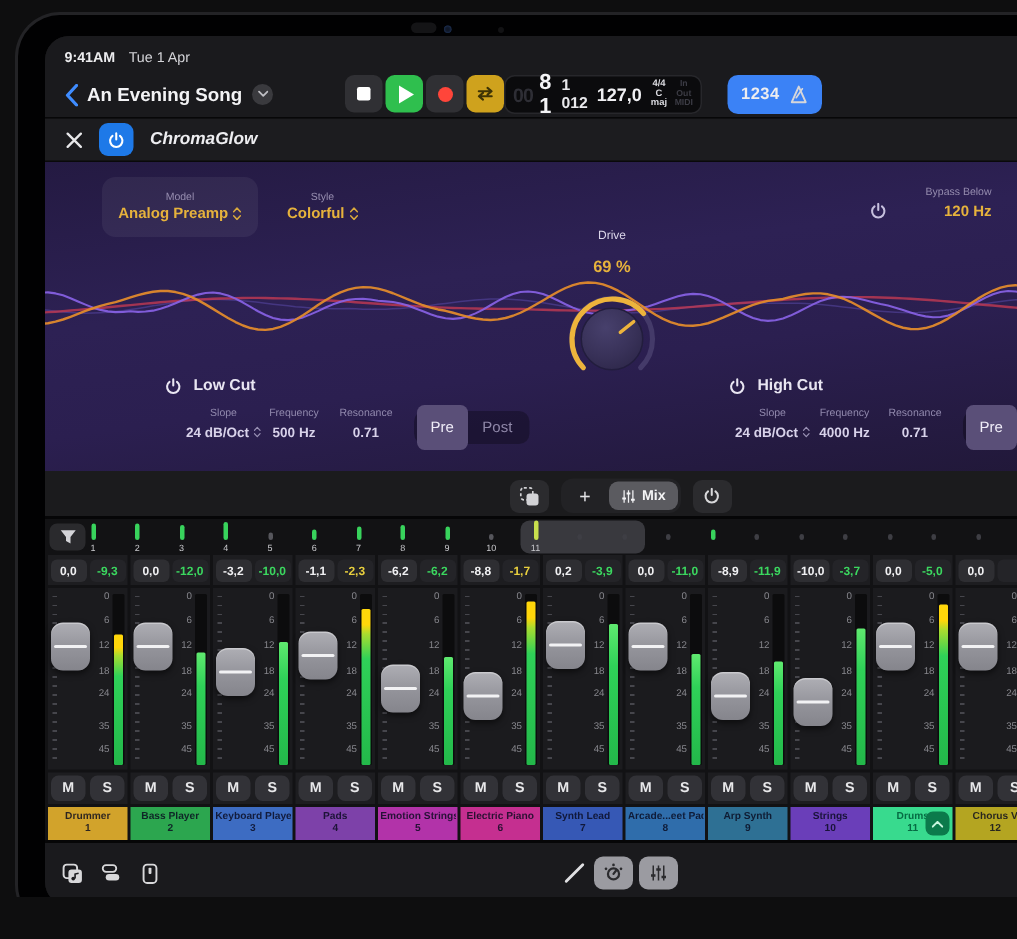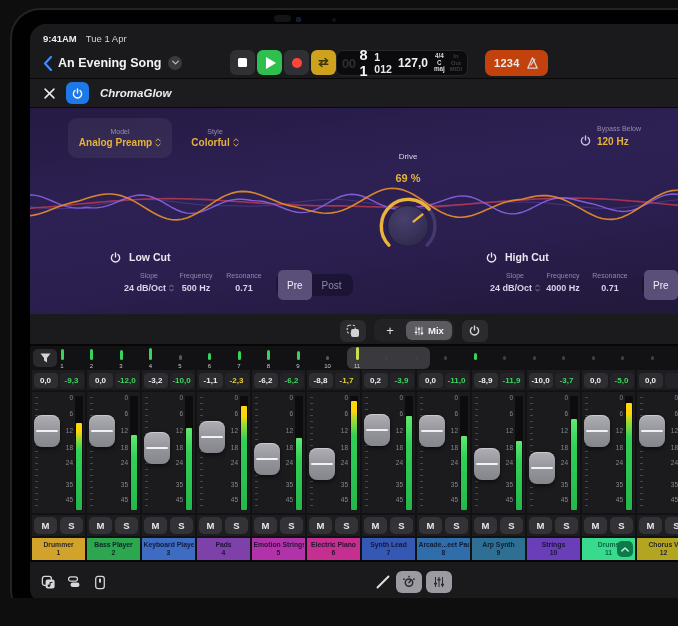--- a/index.html
+++ b/index.html
@@ -31,37 +31,37 @@
   .lcd{position:absolute;left:306px;top:4px;height:26px;width:132px;background:#0b0b0d;border:1px solid #27272b;border-radius:7px;
        display:flex;align-items:center;gap:4px;padding:0 5px;justify-content:space-between;}
   .lcd .dim{font-size:13px;font-weight:700;color:#2e2e35;letter-spacing:-.5px;}
   .lcd .pos{font-size:14.5px;font-weight:700;color:#f4f4f6;letter-spacing:-.3px;}
   .lcd .possub{font-size:10.5px;font-weight:700;color:#e9e9ec;}
   .lcd .tempo{font-size:12px;font-weight:700;color:#f0f0f3;margin-left:2px;}
   .lcd .sigcol{display:flex;flex-direction:column;line-height:1.1;margin-left:2px;}
   .lcd .sigcol span{font-size:6.3px;font-weight:700;color:#d9d9de;text-align:center;}
   .lcd .iocol{display:flex;flex-direction:column;line-height:1.15;margin-left:1px;}
   .lcd .iocol span{font-size:5.8px;font-weight:700;color:#3c3c45;text-align:center;}
-  .countpill{position:absolute;left:455px;top:4px;height:26px;border-radius:7px;background:#c2410c;display:flex;align-items:center;gap:6px;padding:0 9px;}
+  .countpill{position:absolute;left:455px;top:4px;height:26px;border-radius:7px;background:#3b82f6;display:flex;align-items:center;gap:6px;padding:0 9px;}
   .countpill .num{font-size:11px;font-weight:700;color:#ededf0;letter-spacing:.3px;}
   
   .plughead{height:29px;background:#1c1c1f;border-bottom:1px solid #09090a;display:flex;align-items:center;gap:11px;padding-left:14px;}
   .pwrbtn{width:23px;height:22px;border-radius:6px;background:#1e79e8;display:flex;align-items:center;justify-content:center;color:#fff;}
   .plugtitle{font-size:11.5px;font-weight:600;color:#ededf0;font-style:italic;}
   .plugbody{height:206px;position:relative;overflow:hidden;
     background:linear-gradient(172deg,#241a42 0%,#2d2154 38%,#2b1f50 62%,#211839 100%);}
   .wave{position:absolute;left:-8px;top:38px;pointer-events:none;}
   .modelbox{position:absolute;left:38px;top:10px;width:104px;height:40px;border-radius:9px;background:rgba(255,255,255,.06);
     display:flex;flex-direction:column;align-items:center;justify-content:center;gap:2px;}
   .stylebox{position:absolute;left:150px;top:10px;width:70px;height:40px;display:flex;flex-direction:column;align-items:center;justify-content:center;gap:2px;}
   .plabel{font-size:7px;color:#968daf;}
   .pvalue{font-size:10px;font-weight:700;color:#e6b23c;display:flex;align-items:center;gap:3px;}
   .pvalue .step{color:#d9a93c;}
   .icpow-body{position:absolute;color:#c6c0de;}
-  .bypcol{position:absolute;left:567px;top:10px;width:64px;display:flex;flex-direction:column;align-items:flex-start;gap:4px;padding-top:7px;}
+  .bypcol{position:absolute;left:567px;top:10px;width:64px;display:flex;flex-direction:column;align-items:flex-end;gap:4px;padding-top:7px;}
   .lvlcol{position:absolute;left:636px;top:10px;width:64px;display:flex;flex-direction:column;align-items:center;gap:4px;padding-top:7px;}
   .drivecol{position:absolute;left:337px;top:44px;width:82px;display:flex;flex-direction:column;align-items:center;gap:11px;}
   .drivelabel{font-size:8px;color:#dbd6ea;}
   .drivevalue{font-size:11px;font-weight:700;color:#e6b23c;}
   .cuthead{position:absolute;display:flex;align-items:center;gap:8px;color:#e9e6f2;}
   .cuthead .t{font-size:10.5px;font-weight:600;color:#e9e6f2;text-align:right;}
   .paramcol{position:absolute;display:flex;flex-direction:column;align-items:center;gap:4px;}
   .paramcol .lab{font-size:7px;color:#9189ad;}
   .paramcol .val{font-size:9px;font-weight:600;color:#d8d2ea;display:flex;align-items:center;gap:3px;}
   .prepost{position:absolute;height:22px;background:rgba(0,0,0,.28);border-radius:7px;display:flex;align-items:center;padding:2px;gap:1px;}

